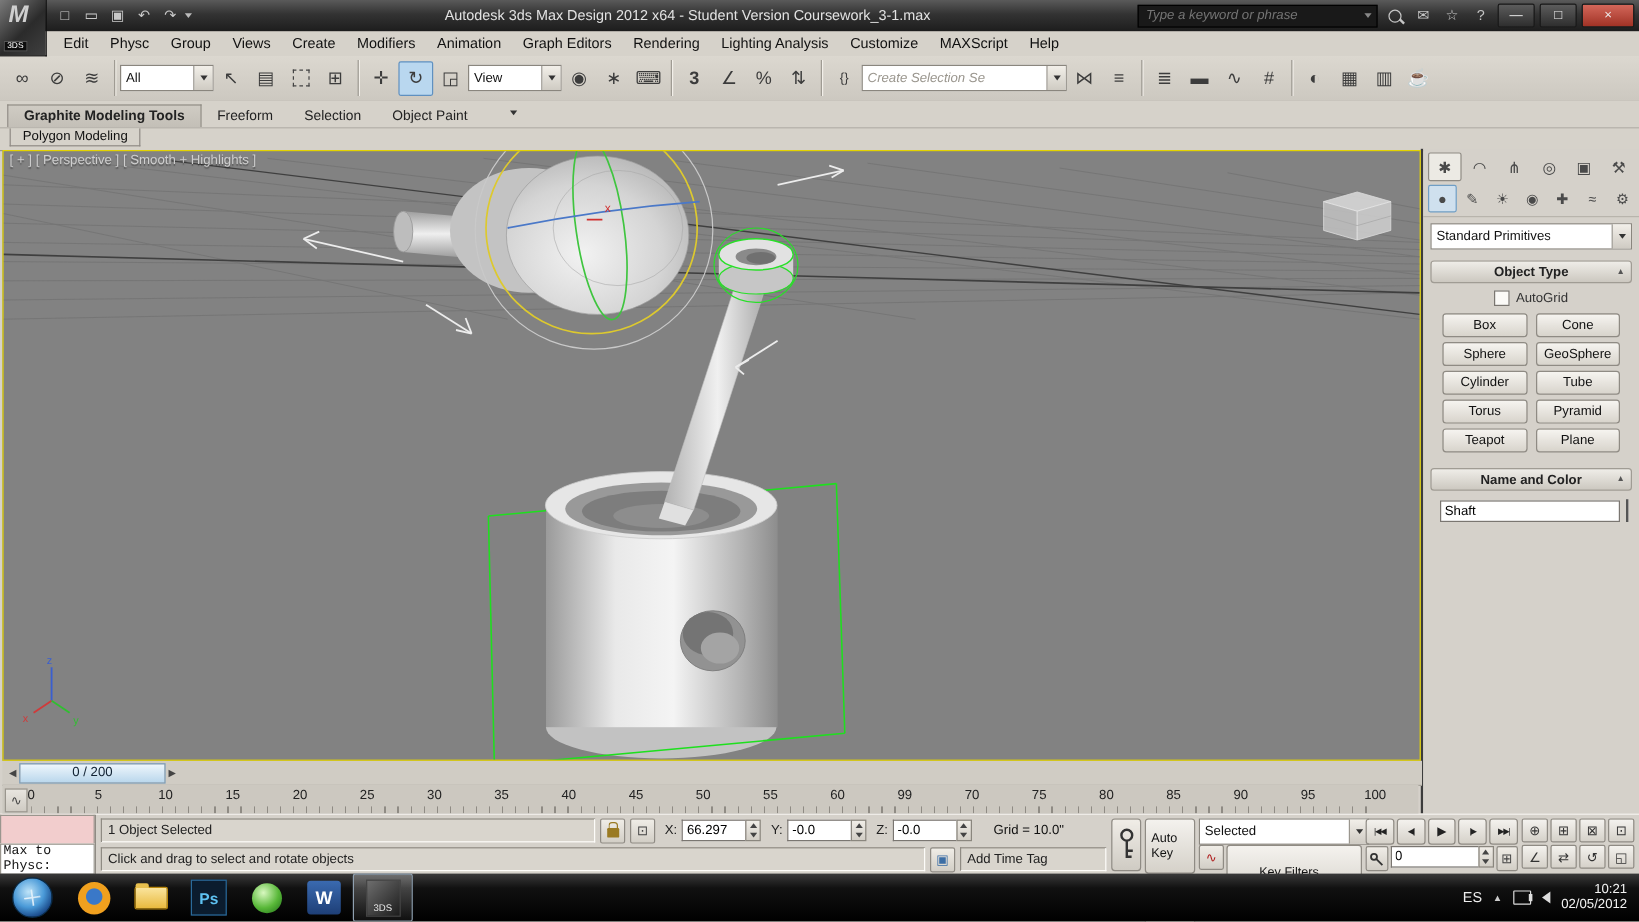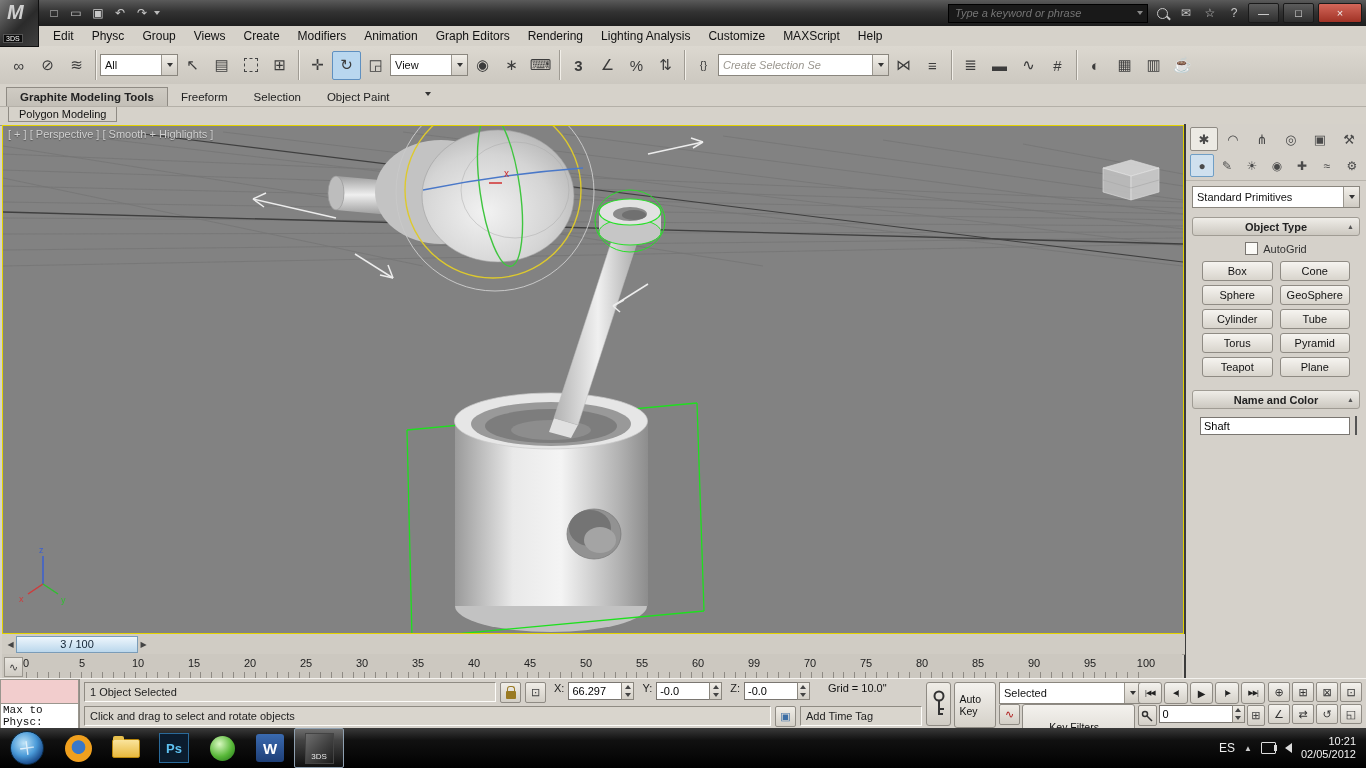--- a/index.html
+++ b/index.html
@@ -87,21 +87,21 @@
      background-size:auto 6px;background-repeat:repeat-x;background-position:0 100%}
   .ruler-nums{position:absolute;left:11px;width:1146px;top:3px;display:flex;justify-content:space-between}
   .ruler-nums span{width:26px;text-align:center;font-size:11px;color:#222}
 
   
   #statusbar{top:678px;height:50px;background:#d5d1ca;border-top:1px solid #f4f2ee;display:flex}
   .listener{width:98px;display:flex;flex-direction:column;border-right:1px solid #8f8b84}
   .listener .pink{flex:1;background:#f2cdcd;border:1px solid #9a968e;border-bottom:none}
   .listener .white{flex:1;background:#fff;border:1px solid #9a968e;display:flex;align-items:center;padding-left:2px;font-size:11px;font-family:"Liberation Mono",monospace}
   .sb-main{flex:1;display:flex;flex-direction:column;justify-content:space-between;padding:3px 4px}
-  .sb-row{display:flex;gap:4px;height:20px}
+  .sb-row{display:flex;align-items:center;gap:4px;height:20px}
   .sunken{border:1px solid;border-color:#8f8b83 #fdfcf9 #fdfcf9 #8f8b83;background:#d9d5cd;height:18px;display:flex;align-items:center;padding:0 5px;font-size:11px;color:#222}
   .sq-btn{width:19px;height:19px;display:flex;align-items:center;justify-content:center;background:linear-gradient(#f0ede7,#d2cec6);border:1px solid #8f8b84;border-radius:2px;font-size:11px;color:#444}
   .lockicon{position:relative;width:10px;height:8px;background:#9a7a22;border-radius:1px;margin-top:4px}
   .lockicon::before{content:"";position:absolute;left:1px;top:-5px;width:6px;height:5px;border:1.5px solid #9a7a22;border-bottom:none;border-radius:3px 3px 0 0}
   .coord-lbl{font-size:11px;color:#222;margin-left:4px}
   .spinwrap{display:flex;height:18px}
   .spinwrap input{width:46px;border:1px solid #7a7671;border-right:none;font-size:11px;padding:0 3px;background:#fff;font-family:"Liberation Sans",sans-serif}
   .spin{width:11px;display:flex;flex-direction:column;border:1px solid #8a867e;background:linear-gradient(#f0ede7,#d2cec6)}
   .spin i{flex:1;display:flex;align-items:center;justify-content:center}
   .tri-up{width:0;height:0;border-left:3px solid transparent;border-right:3px solid transparent;border-bottom:4px solid #444}
@@ -142,20 +142,21 @@
 
 <div class="band" id="titlebar">
   <div class="qat">
     <span class="ticon">□</span>
     <span class="ticon">▭</span>
     <span class="ticon">▣</span>
     <span class="ticon">↶</span>
     <span class="ticon">↷</span>
     <span class="dd-arrow" style="border-top-color:#bbb"></span>
   </div>
+  <div id="wintitle">Autodesk 3ds Max Design 2012 x64  - Student Version   Coursework_3-1.max</div>
   <div class="tb-right">
     <div id="infocenter">
       <input placeholder="Type a keyword or phrase" style="">
       <span class="dd-arrow" style="border-top-color:#888"></span>
     </div>
     <span class="ic-icon">
         <span class="mag"></span>
       </span>
     <span class="ic-icon">✉</span>
     <span class="ic-icon">☆</span>
@@ -449,21 +450,21 @@
     </div>
     <div class="name-row">
       <input class="name-input" value="Shaft" style="">
       <span class="color-swatch"></span>
     </div>
   </div>
 </div>
 
 <div id="timeslider">
   <span class="ts-arrow">◀</span>
-  <div id="ts-box">3 / 100</div>
+  <div id="ts-box">0 / 200</div>
   <span class="ts-arrow">▶</span>
 </div>
 
 <div id="ruler">
   <span class="mce">∿</span>
   <div class="ruler-ticks"></div>
   <div class="ruler-nums">
     <span>0</span>
       <span>5</span>
     <span>10</span>

